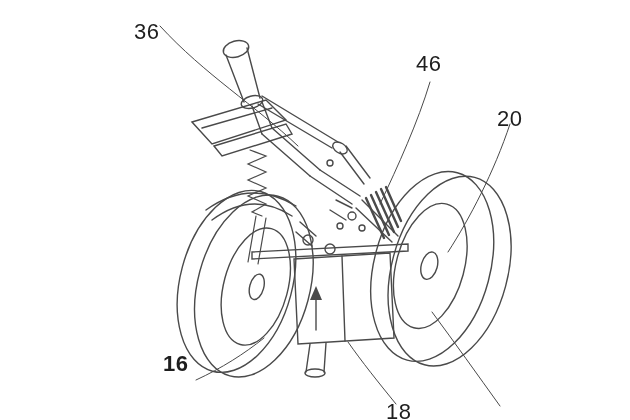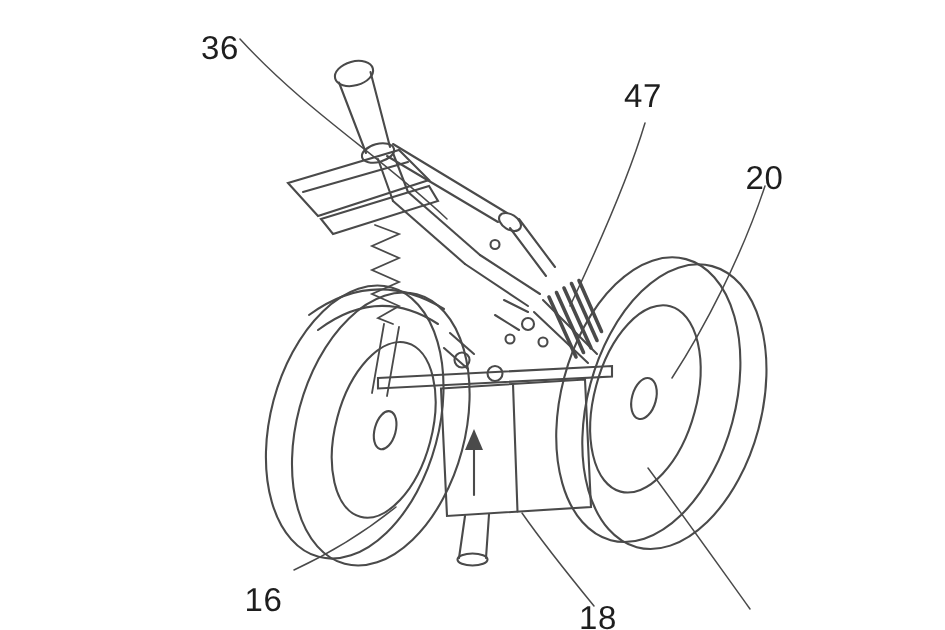--- a/index.html
+++ b/index.html
@@ -24,21 +24,21 @@
     color: #1e1e1e;
     font-size: 22px;
     line-height: 24px;
     font-weight: 400;
     letter-spacing: 0.5px;
     user-select: none;
   }
   .ref-36 { left: 134px; top: 0px; margin-top: 20px; }
   .ref-68 { left: 416px; top: 52px; }
   .ref-20 { left: 497px; top: 107px; }
-  .ref-16 { left: 163px; top: 388px; }
+  .ref-16 { left: 163px; top: 352px; font-weight: bold; }
   .ref-18 { left: 386px; top: 400px; }
 </style>
 </head>
 <body>
 
 <div class="figure-canvas">
 
   <svg width="630" height="420" viewBox="0 0 630 420" fill="none" stroke="#4a4a4a" stroke-width="1.4" stroke-linecap="round">
 
     <g>
@@ -128,17 +128,17 @@
       <path d="M 160 26 C 205 75 255 105 298 146"></path>
       <path d="M 430 82 C 418 122 398 166 380 204"></path>
       <path d="M 510 124 C 494 172 470 218 448 252"></path>
       <path d="M 196 380 C 222 368 244 354 264 338"></path>
       <path d="M 396 404 C 378 382 362 362 348 342"></path>
       <path d="M 500 406 C 477 374 455 343 432 312"></path>
     </g>
   </svg>
 
   <div class="ref-label ref-36">36</div>
-  <div class="ref-label ref-68">47</div>
+  <div class="ref-label ref-68">46</div>
   <div class="ref-label ref-20">20</div>
   <div class="ref-label ref-16">16</div>
   <div class="ref-label ref-18">18</div>
 </div>
 
 </body></html>

